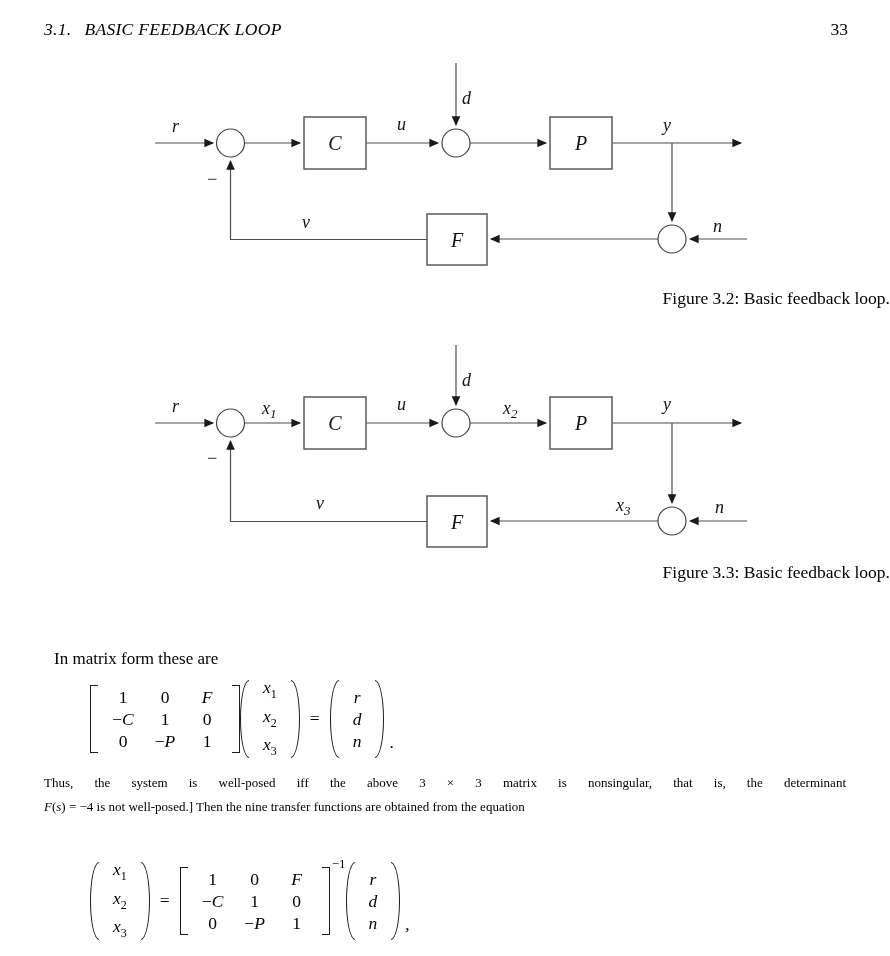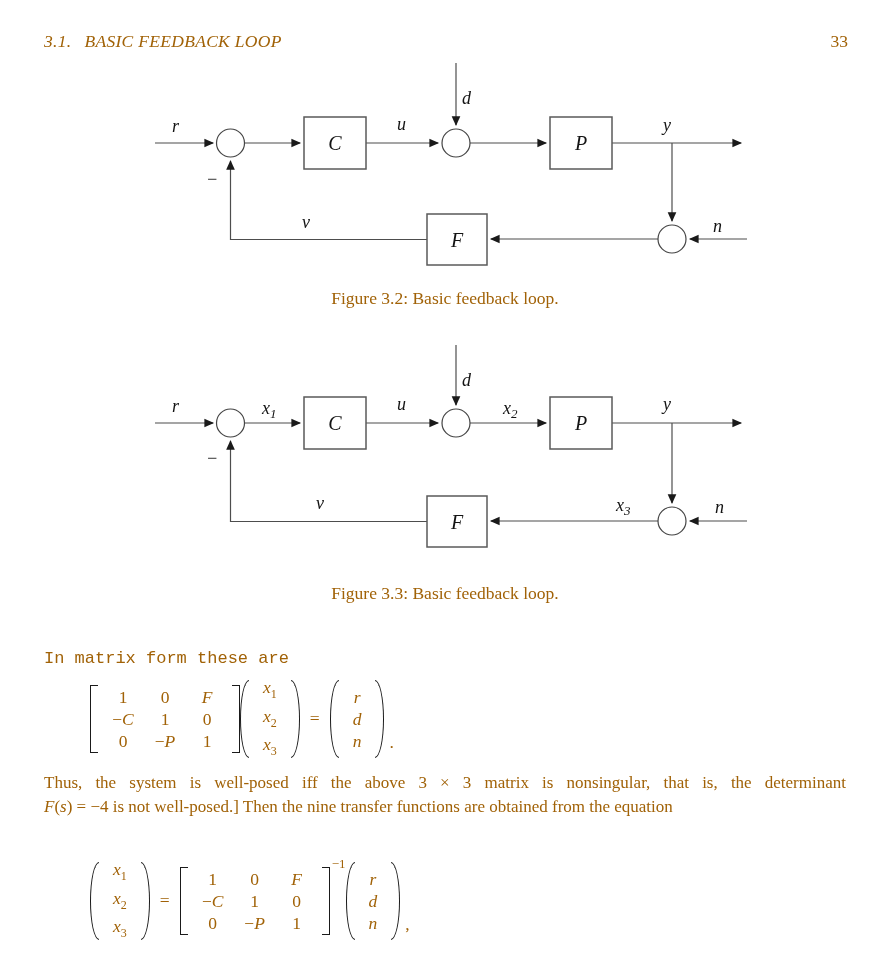--- a/index.html
+++ b/index.html
@@ -1,44 +1,44 @@
 <!DOCTYPE html>
 <html><head>
 <meta charset="utf-8">
 <style>
   html,body { margin:0; padding:0; background:#ffffff; }
   .page {
     position:relative; width:890px; height:956px; background:#fff;
-    font-family:"Liberation Serif", serif; color:#a16207; overflow:hidden;
+    font-family:"Liberation Serif", serif; color:#000000; overflow:hidden;
   }
 
   
   .header { position:absolute; top:19px; left:44px; right:42px;
             display:flex; justify-content:space-between; align-items:baseline;
             font-size:17.5px; }
   .running-head { font-style:italic; letter-spacing:.3px; }
   .running-head .secnum { margin-right:13px; }
-  .page-number { font-style:normal;margin-top:12px; }
+  .page-number { font-style:normal; }
 
   
   .fig { position:absolute; left:0; width:890px; height:230px; }
   .fig32 { top:55px; }
   .fig33 { top:335px; }
   .wire { stroke:#4d4d4d; stroke-width:1.2; fill:none; }
   .blk  { stroke:#5a5a5a; stroke-width:1.5; fill:#fff; }
   .sum  { stroke:#444; stroke-width:1.2; fill:#fff; }
   .slab { font-family:"Liberation Serif", serif; font-style:italic; font-size:18px; fill:#141414; }
   .ssub { font-size:13px; }
   .blab { font-family:"Liberation Serif", serif; font-style:italic; font-size:20px; fill:#141414; text-anchor:middle; }
 
-  .caption { position:absolute; left:0; width:890px; text-align:center; font-size:17.5px; }
+  .caption { position:absolute; left:0; width:890px; text-align:right; font-size:17.5px; }
   .cap32 { top:288px; }
-  .cap33 { top:583px; }
-
-  .intro { position:absolute; left:44px; top:649px; font-size:17px;font-family:Liberation Mono, monospace; }
+  .cap33 { top:562px; }
+
+  .intro { position:absolute; left:54px; top:649px; font-size:17px; }
 
   
   .equation { position:absolute; display:flex; align-items:center; font-size:17.5px; }
   .eq1 { left:90px; top:676px; }
   .eq2 { left:90px; top:858px; }
   .sq { width:8px; box-sizing:border-box; border:1.5px solid #1a1a1a; height:68px; }
   .sq.l { border-right:none; }
   .sq.r { border-left:none; }
   .paren { width:9px; box-sizing:border-box; border:1.5px solid #1a1a1a; height:78px; }
   .paren.l { border-right:none; border-radius:100% 0 0 100% / 50% 0 0 50%; }
@@ -46,21 +46,21 @@
   .mgrid { display:grid; grid-template-columns:repeat(3, minmax(26px, auto));
            column-gap:16px; padding:0 12px; text-align:center; line-height:22px; }
   .vec { display:flex; flex-direction:column; align-items:center; padding:0 14px; line-height:22px; }
   .mi { font-style:italic; }
   sub { font-size:12px; }
   .eqsign { margin:0 10px; }
   .exp { align-self:flex-start; font-size:13px; position:relative; top:-2px; margin-left:2px; }
   .trail { position:relative; top:24px; margin-left:5px; }
 
   
-  .para { position:absolute; left:44px; top:771px; width:802px; font-size:17px; line-height:23.5px; }
+  .para { position:absolute; left:44px; top:771px; width:802px; font-size:13px; line-height:23.5px; }
   .pjust { text-align:justify; text-align-last:justify; }
 </style>
 </head>
 <body>
 
 <div class="page">
 
   <div class="header">
     <div class="running-head">
       <span class="secnum">3.1.</span><span>BASIC FEEDBACK LOOP</span>

